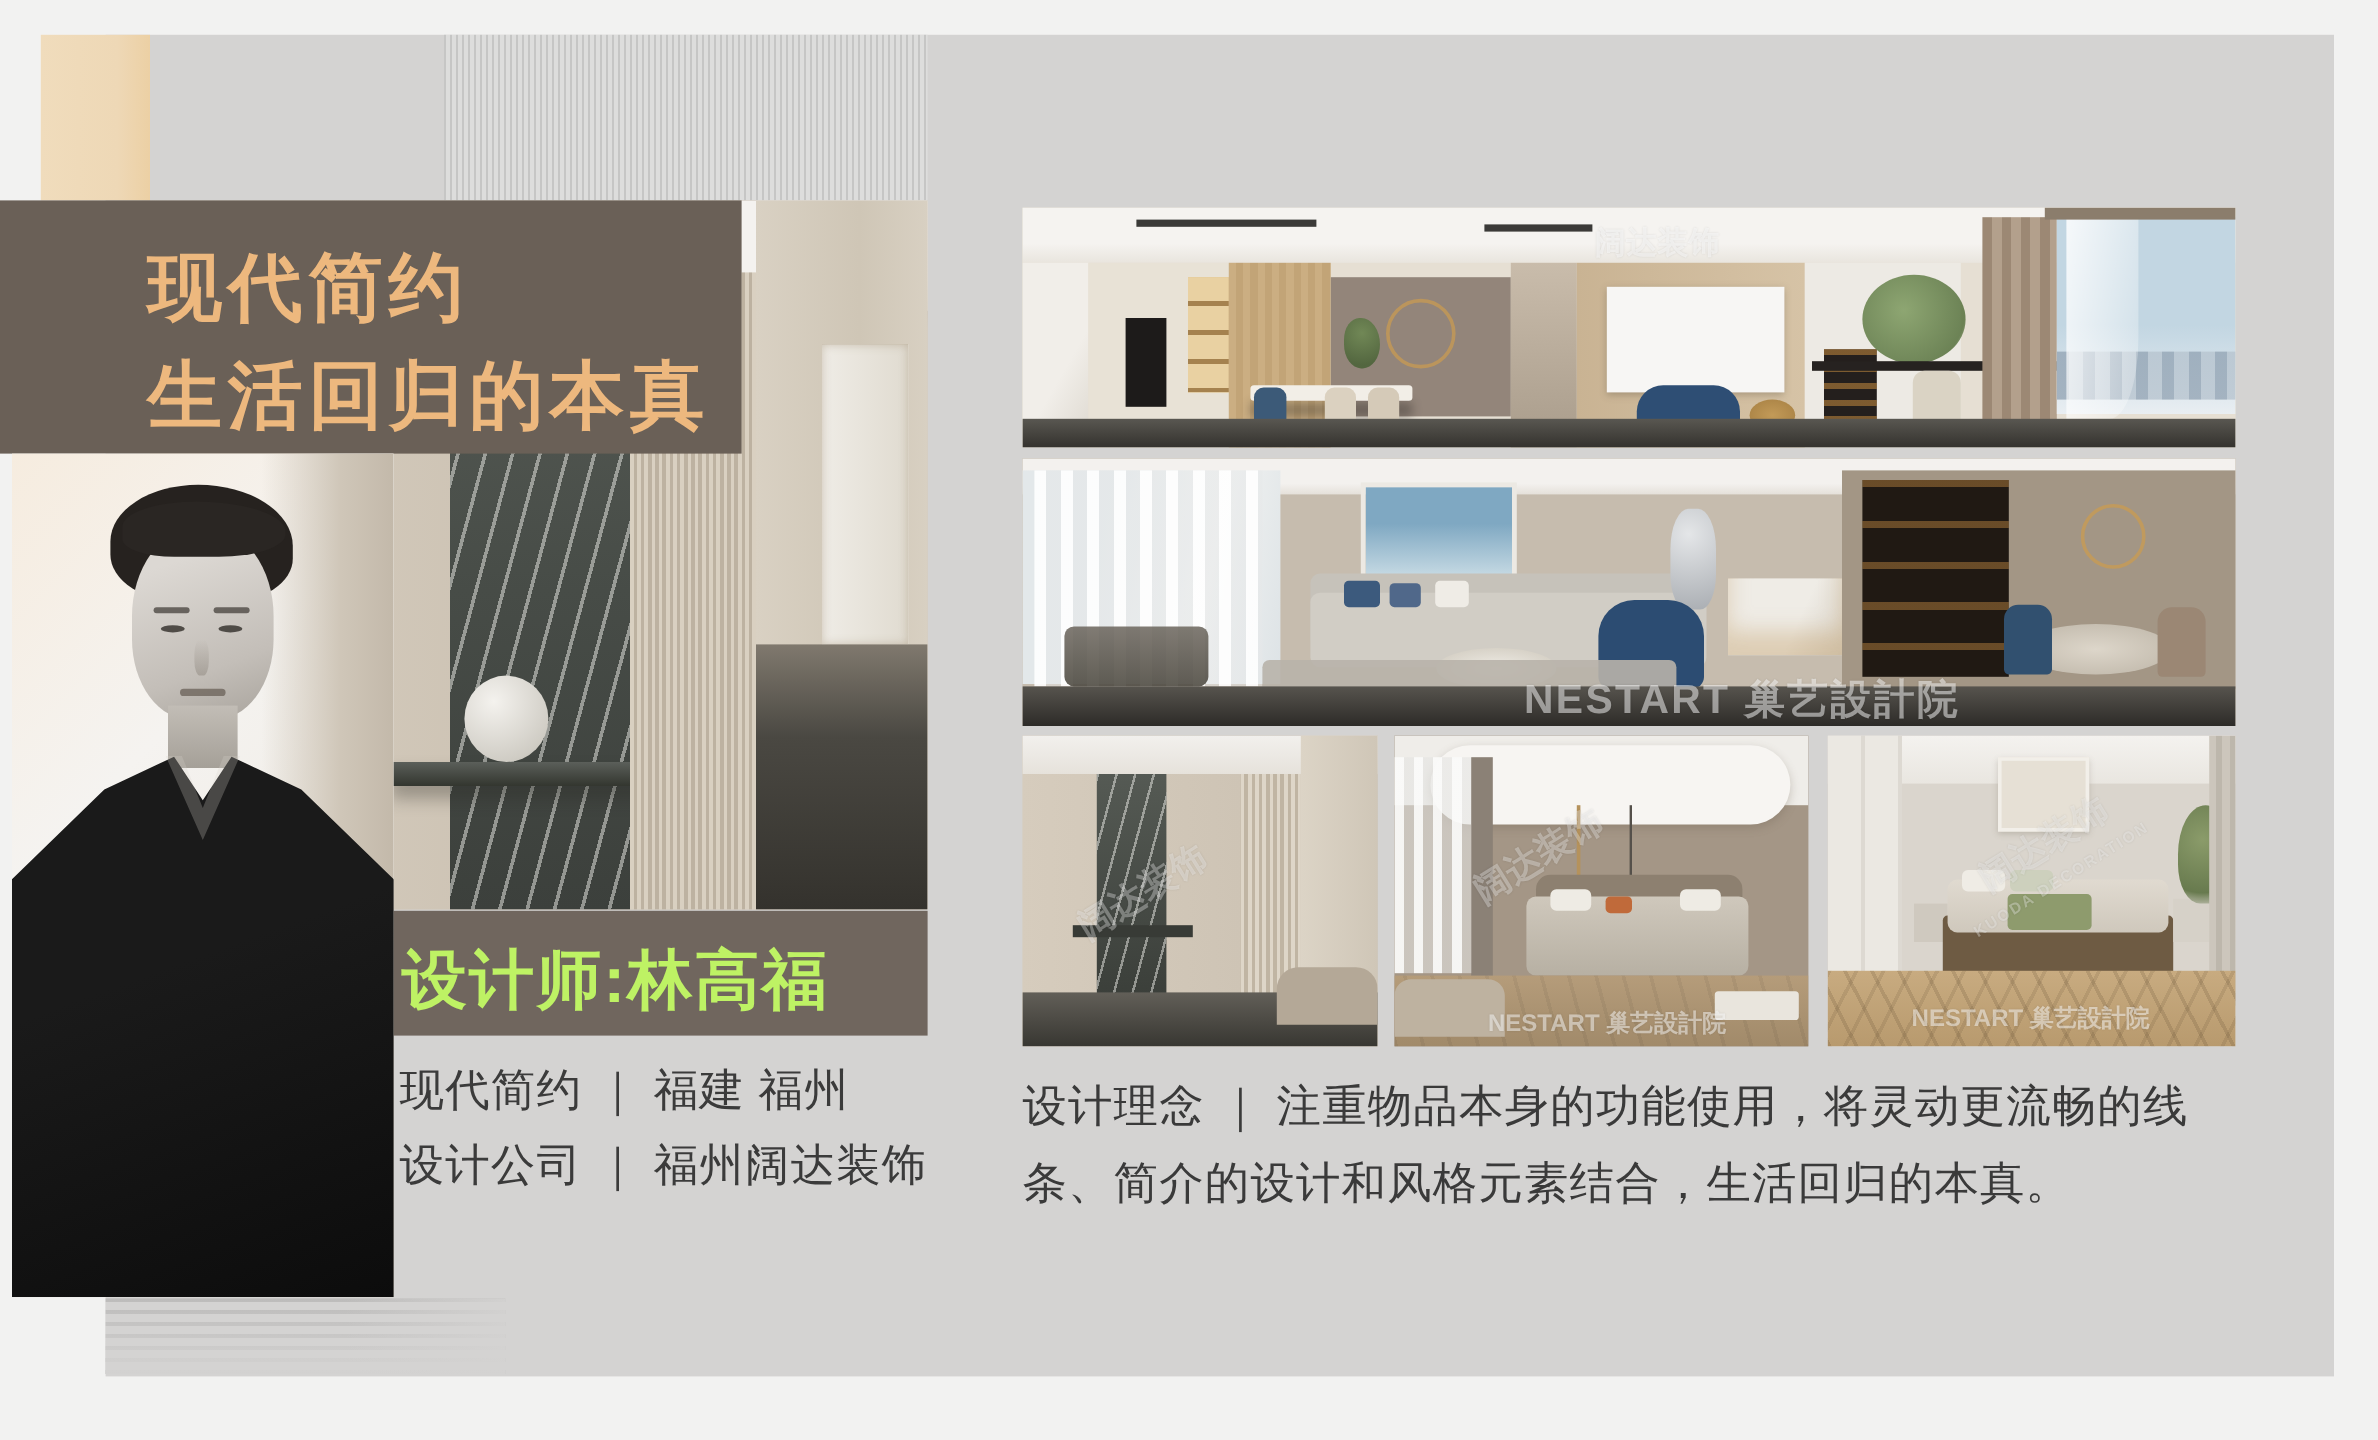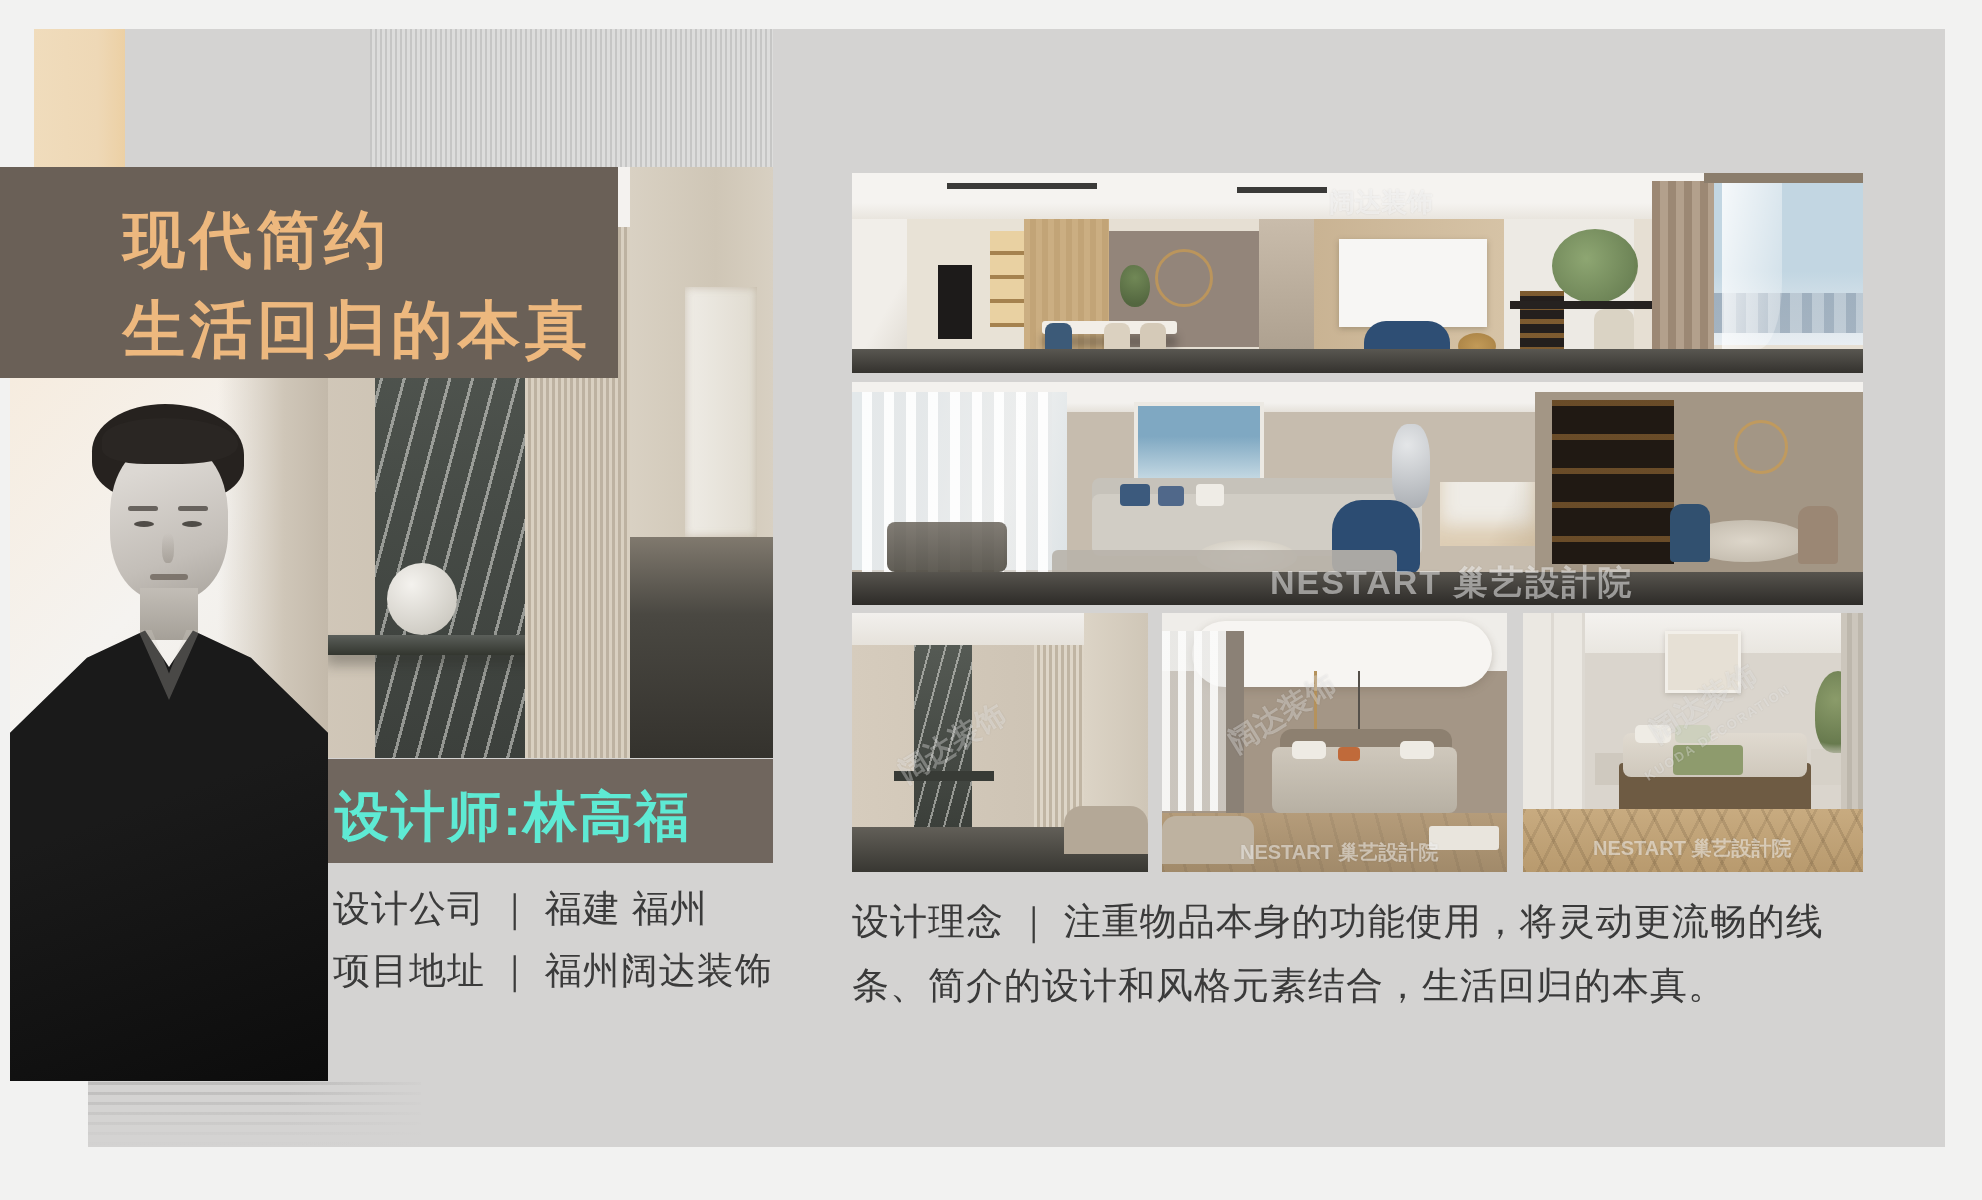--- a/index.html
+++ b/index.html
@@ -40,21 +40,21 @@
   <div class="abs" style="left:505px;top:370px;width:143px;height:221px;
               background:linear-gradient(#80796e 0%,#4a4842 35%,#34322d 100%);"></div>
 </div>
 
 <div class="abs" style="left:0;top:167px;width:618px;height:211px;background:#6a6057;">
   <div class="titleline" style="top:31px;">现代简约</div>
   <div class="titleline" style="top:121px;">生活回归的本真</div>
 </div>
 
 <div class="abs" style="left:240px;top:759px;width:533px;height:104px;background:rgba(106,96,87,.95);">
-  <div style="position:absolute;left:95px;top:22px;color:#5eead4;font-size:54px;font-weight:900;letter-spacing:2px;white-space:nowrap;">设计师:林高福</div>
+  <div style="position:absolute;left:95px;top:22px;color:#bef264;font-size:54px;font-weight:900;letter-spacing:2px;white-space:nowrap;">设计师:林高福</div>
 </div>
 
 <div class="ph" style="left:10px;top:378px;width:318px;height:703px;
             background:linear-gradient(135deg,#f6ecdf 0%,#f5f3f0 35%,#e7e2d8 100%);">
   <div class="abs" style="right:0;top:0;width:110px;height:100%;background:linear-gradient(90deg,rgba(190,180,165,0) 0%,#cfc6b8 60%,#c3b9aa 100%);"></div>
   <div class="abs" style="left:82px;top:26px;width:152px;height:98px;background:#26221f;
               border-radius:52% 56% 40% 44%;"></div>
   <div class="abs" style="left:100px;top:62px;width:118px;height:160px;
               background:linear-gradient(160deg,#dcd8d3 20%,#c3beb8 70%,#a8a39c);border-radius:46% 46% 42% 42%;"></div>
   <div class="abs" style="left:92px;top:40px;width:136px;height:46px;background:#2a2623;border-radius:50% 60% 45% 35%;"></div>
@@ -64,22 +64,22 @@
   <div class="abs" style="left:172px;top:143px;width:20px;height:6px;background:#3a3631;border-radius:50%;opacity:.85;"></div>
   <div class="abs" style="left:152px;top:155px;width:12px;height:30px;background:linear-gradient(#00000000,#8d867d);border-radius:40%;opacity:.5;"></div>
   <div class="abs" style="left:140px;top:196px;width:38px;height:6px;background:#6e655d;border-radius:4px;opacity:.8;"></div>
   <div class="abs" style="left:130px;top:210px;width:58px;height:52px;background:linear-gradient(#c2bdb6,#a5a098);"></div>
   <div class="abs" style="left:-12px;top:248px;width:342px;height:455px;background:linear-gradient(160deg,#1a1a1a 40%,#0c0c0c);
               clip-path:polygon(0 26%,26% 7%,43% 1%,50% 9%,57% 1%,74% 7%,100% 26%,100% 100%,0 100%);"></div>
   <div class="abs" style="left:128px;top:252px;width:62px;height:70px;background:#d8d4cd;
               clip-path:polygon(0 0,50% 100%,100% 0,78% 0,50% 62%,22% 0);opacity:.25;"></div>
 </div>
 
-<div class="infoline" style="top:884px;">设计公司 ｜ 福建 福州</div>
-<div class="infoline" style="top:946px;">项目地址 ｜ 福州阔达装饰</div>
+<div class="infoline" style="top:884px;">现代简约 ｜ 福建 福州</div>
+<div class="infoline" style="top:946px;">设计公司 ｜ 福州阔达装饰</div>
 
 <div class="abs" style="left:88px;top:1082px;width:333px;height:63px;
             background:linear-gradient(90deg,rgba(212,211,210,0) 0%,rgba(212,211,210,0) 60%,rgba(212,211,210,.9) 100%),
                        linear-gradient(180deg,rgba(212,211,210,0) 0%,rgba(212,211,210,.95) 95%),
                        repeating-linear-gradient(180deg,#bdbcbb 0 3px,#d4d3d2 3px 10px);"></div>
 
 <div class="ph" style="left:852px;top:173px;width:1011px;height:200px;background:#e6dfd3;">
   <div class="abs" style="left:0;top:0;width:100%;height:46px;background:linear-gradient(#f5f3f0 65%,#e9e5de);"></div>
   <div class="abs" style="left:95px;top:10px;width:150px;height:6px;background:#3b3a38;"></div>
   <div class="abs" style="left:385px;top:14px;width:90px;height:6px;background:#3b3a38;"></div>

